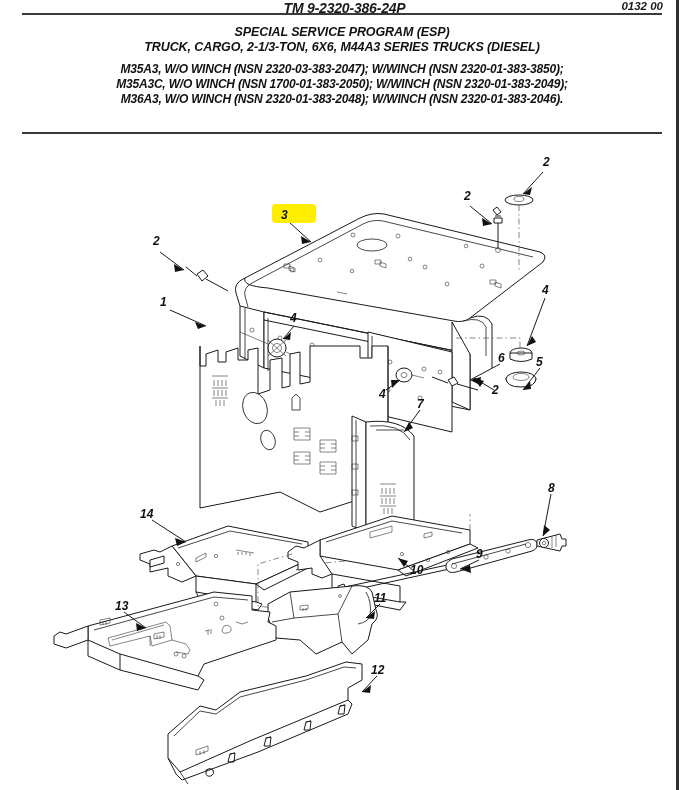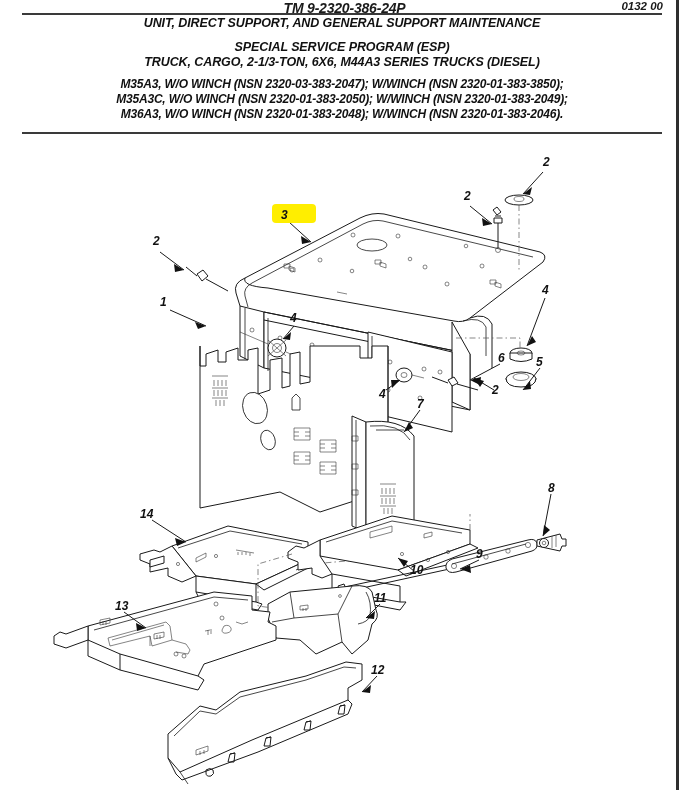--- a/index.html
+++ b/index.html
@@ -132,27 +132,26 @@
   <div class="page-edge-right"></div>
   <div class="page-edge-far-right"></div>
 
   <div class="hdr-tm">TM 9-2320-386-24P</div>
   <div class="hdr-page-no">0132 00</div>
 
   <div class="hdr-line top"></div>
   <div class="hdr-line bottom"></div>
 
   <div class="hdr-block">
-    <div class="hdr-l1">UNIT, DIRECT SUPPORT, AND GENERAL SUPPORT MAINTENANCE</div>
     <div class="hdr-gap-a"></div>
     <div class="hdr-l2">SPECIAL SERVICE PROGRAM (ESP)</div>
     <div class="hdr-l2">TRUCK, CARGO, 2-1/3-TON, 6X6, M44A3 SERIES TRUCKS (DIESEL)</div>
     <div class="hdr-gap-b"></div>
     <div class="hdr-l3">M35A3, W/O WINCH (NSN 2320-03-383-2047); W/WINCH (NSN 2320-01-383-3850);</div>
-    <div class="hdr-l3">M35A3C, W/O WINCH (NSN 2320-01-383-2050); W/WINCH (NSN 2320-01-383-2049);</div>
+    <div class="hdr-l3">M35A3C, W/O WINCH (NSN 1700-01-383-2050); W/WINCH (NSN 2320-01-383-2049);</div>
     <div class="hdr-l3">M36A3, W/O WINCH (NSN 2320-01-383-2048); W/WINCH (NSN 2320-01-383-2046).</div>
   </div>
 
   <div id="figure">
   <svg width="689" height="650" viewBox="0 0 689 650" xmlns="http://www.w3.org/2000/svg">
 
     <g>
 
       <path class="fillw" d="M245,138 L360,78 Q372,72 384,74 L540,112 Q548,115 543,122 L470,178 Q463,183 454,181 L268,148 Q242,146 245,138 Z"></path>
 

